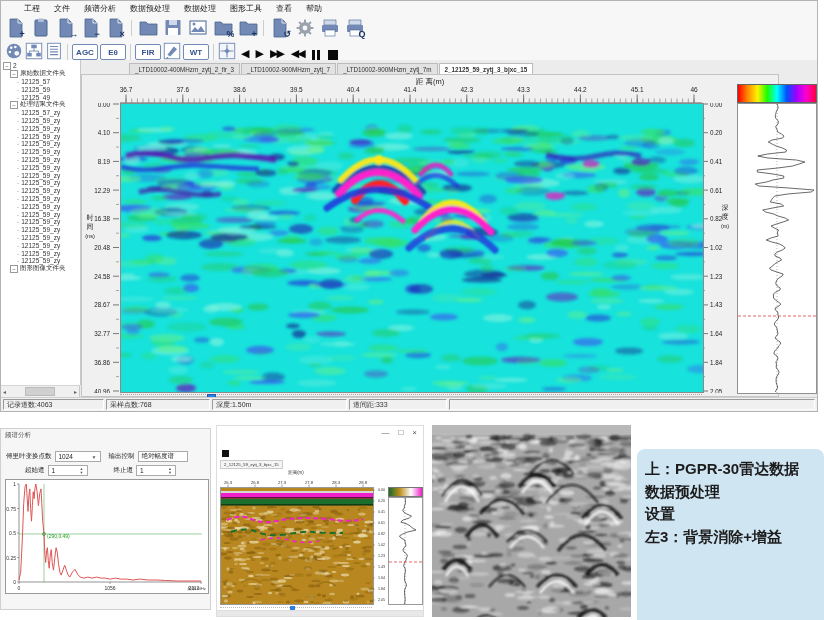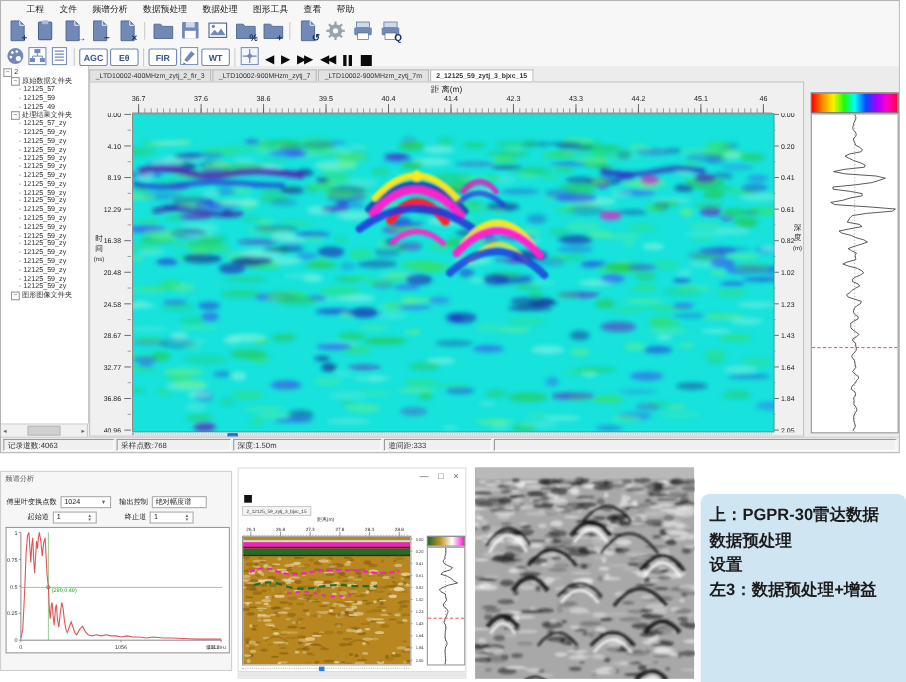--- a/index.html
+++ b/index.html
@@ -21,21 +21,21 @@
   .sep{width:1px;height:16px;background:#ccc;margin:0 3px;}
   .workspace{position:absolute;left:0;top:59px;right:0;bottom:14px;background:#ececec;}
   
   .tree{position:absolute;left:0;top:0;width:79px;bottom:12px;background:#fff;border-right:1px solid #c8c8c8;overflow:hidden;font-size:6.5px;color:#333;padding-top:2px;}
   .tree-row{height:7.8px;display:flex;align-items:center;white-space:nowrap;}
   .exp{width:6px;height:6px;border:1px solid #999;background:#fff;display:inline-flex;align-items:center;justify-content:center;font-size:6px;line-height:4px;color:#555;margin-right:2px;flex:none;}
   .leafdash{color:#999;margin-right:2px;flex:none;}
   .hscroll{position:absolute;left:0;bottom:0;width:79px;height:12px;background:#f0f0f0;border-top:1px solid #d5d5d5;border-right:1px solid #c8c8c8;display:flex;align-items:center;justify-content:space-between;font-size:6px;color:#666;padding:0 2px;box-sizing:border-box;}
   .hthumb{width:28px;height:7px;background:#d0d0d0;border:1px solid #bbb;}
   
-  .center{position:absolute;left:80px;top:0;width:650px;bottom:0;}
+  .center{position:absolute;left:80px;top:0;width:650px;bottom:0;padding-left:48px;}
   .tabs{display:flex;height:13px;margin-top:1px;align-items:flex-end;}
   .tab{font-size:6.3px;padding:1.5px 5px;background:#e2e2e2;border:1px solid #bbb;border-bottom:none;color:#333;white-space:nowrap;margin-right:1px;}
   .tab.active{background:#fff;font-weight:bold;}
   .plot{position:absolute;left:0;top:14px;right:0;bottom:0;background:#f0f0f0;border:1px solid #c4c4c4;box-sizing:border-box;}
   .xtitle{position:absolute;top:2px;left:0;right:0;text-align:center;font-size:7.5px;color:#222;}
   #xaxis{position:absolute;left:38px;top:10px;width:582px;height:18px;}
   #yaxisL{position:absolute;left:0;top:28px;width:38px;height:290px;}
   #yaxisR{position:absolute;left:620px;top:28px;width:30px;height:290px;}
   .vlabel{position:absolute;width:12px;font-size:7px;color:#222;text-align:center;line-height:1.3;}
   .vlabel small{font-size:5.5px;}
@@ -2373,15 +2373,15 @@
           <path d="M146 193 Q160 177 174 193" stroke="#111" stroke-width="4.2" fill="none" opacity="0.85"></path>
           <path d="M149 199 Q160 184 171 199" stroke="#fafafa" stroke-width="2.4" fill="none" opacity="0.9"></path>
           <path d="M98 49 Q120 21 142 49" stroke="#111" stroke-width="2.2" fill="none" opacity="0.85"></path>
         </g>
       </svg></div>
 
   <div class="caption">
     <div>上：PGPR-30雷达数据</div>
     <div>数据预处理</div>
     <div>设置</div>
-    <div>左3：数据预处理+增益</div>
+    <div>左3：背景消除+增益</div>
   </div>
 </div>
 
 </body></html>

